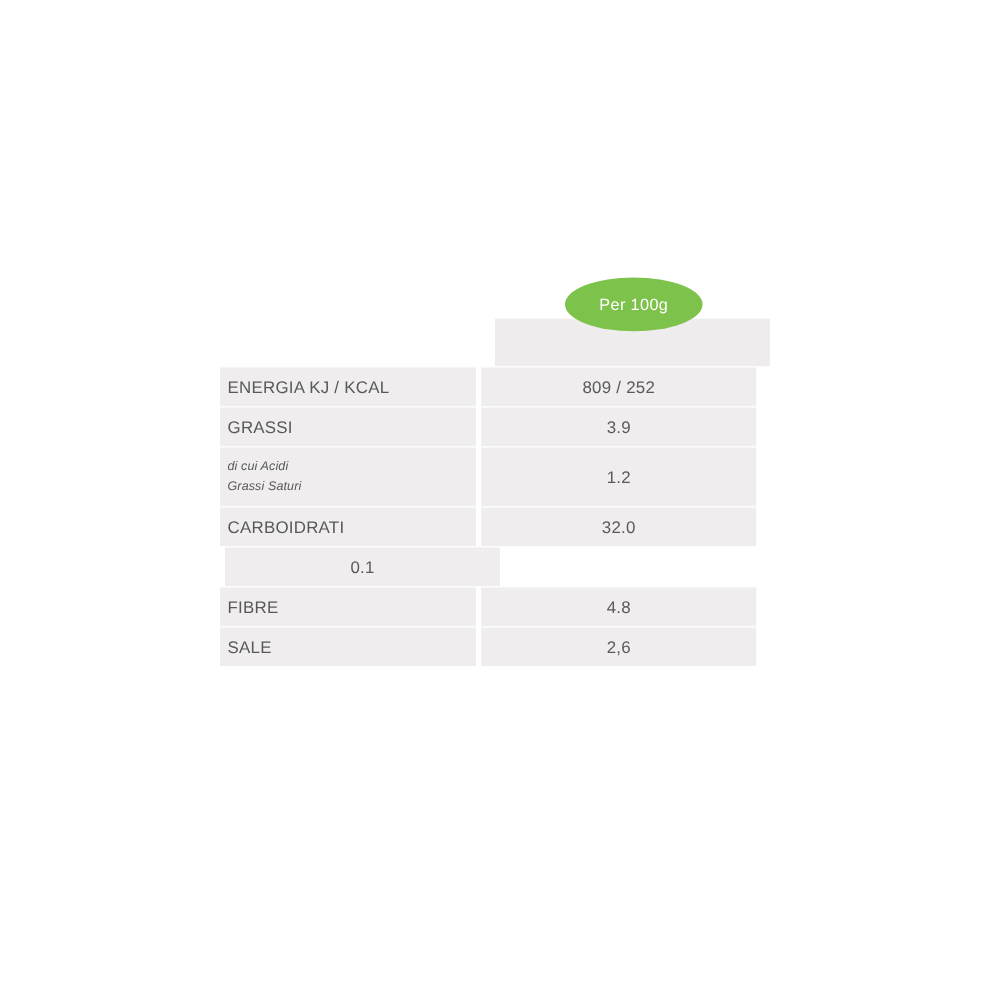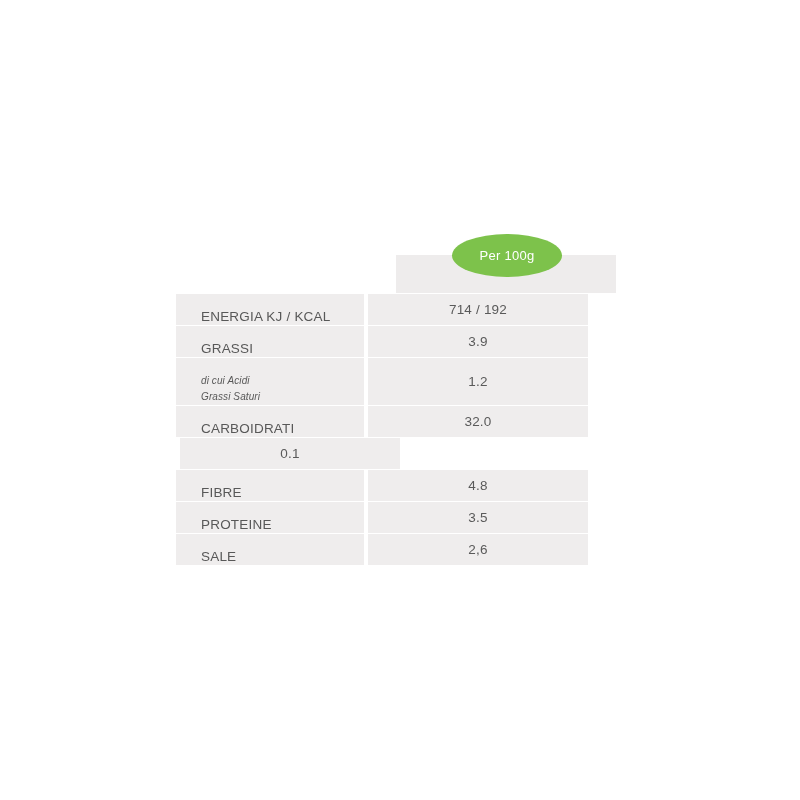--- a/index.html
+++ b/index.html
@@ -22,21 +22,21 @@
   }
 
   
   .badge-layer {
     position: relative;
     height: 33px;
   }
   .per-badge {
     position: absolute;
     left: 276px;
-    top: 12px;
+    top: 0px;
     width: 110px;
     height: 43px;
     border-radius: 55px / 21.5px;
     display: flex;
     align-items: center;
     justify-content: center;
     z-index: 5;
     text-align: center;
   }
   .per-badge-text {
@@ -81,24 +81,23 @@
   }
 
   .cell {
     background: #efeded;
     border-top: 1px solid #ffffff;
     display: flex;
     align-items: center;
     box-sizing: border-box;
   }
   .cell-label {
-    width: 188px;
-    padding-left: 25px;
+    width: 205px;
+    padding-left: 6px;
     padding-right: 6px;
-    align-items: flex-end;
   }
   .cell-gap {
     width: 4px;
     background: #ffffff;
   }
   .cell-value {
     width: 220px;
     justify-content: center;
   }
 
@@ -147,21 +146,21 @@
 
     <div id="rows-container">
         <div class="data-row">
           <div class="cell cell-label">
             <div>
               <div class="label-text">ENERGIA KJ / KCAL</div>
             </div>
           </div>
           <div class="cell-gap"></div>
           <div class="cell cell-value">
-            <span class="value-text">714 / 192</span>
+            <span class="value-text">809 / 252</span>
           </div>
         </div>
         <div class="data-row">
           <div class="cell cell-label">
             <div>
               <div class="label-text">GRASSI</div>
             </div>
           </div>
           <div class="cell-gap"></div>
           <div class="cell cell-value">
@@ -204,31 +203,20 @@
             </div>
           </div>
           <div class="cell-gap"></div>
           <div class="cell cell-value">
             <span class="value-text">4.8</span>
           </div>
         </div>
         <div class="data-row">
           <div class="cell cell-label">
             <div>
-              <div class="label-text">PROTEINE</div>
-            </div>
-          </div>
-          <div class="cell-gap"></div>
-          <div class="cell cell-value">
-            <span class="value-text">3.5</span>
-          </div>
-        </div>
-        <div class="data-row">
-          <div class="cell cell-label">
-            <div>
               <div class="label-text">SALE</div>
             </div>
           </div>
           <div class="cell-gap"></div>
           <div class="cell cell-value">
             <span class="value-text">2,6</span>
           </div>
         </div>
       </div>
 

